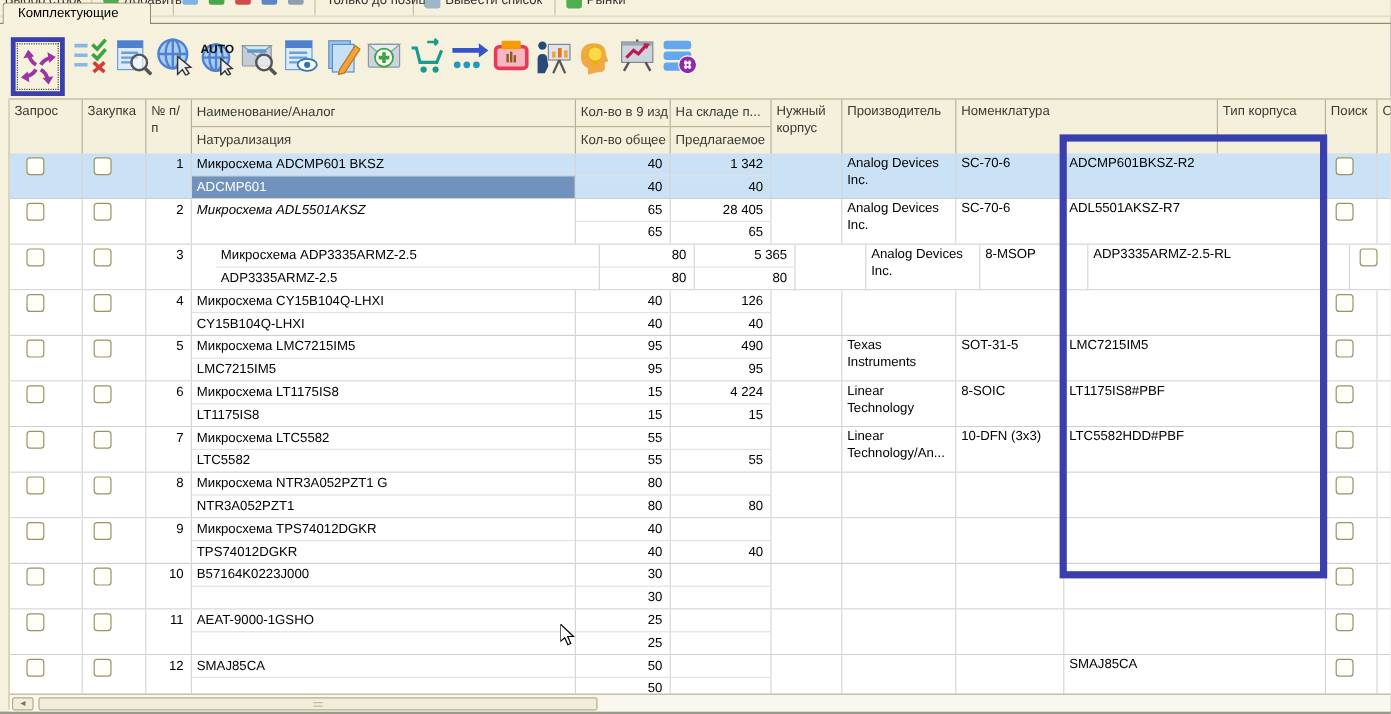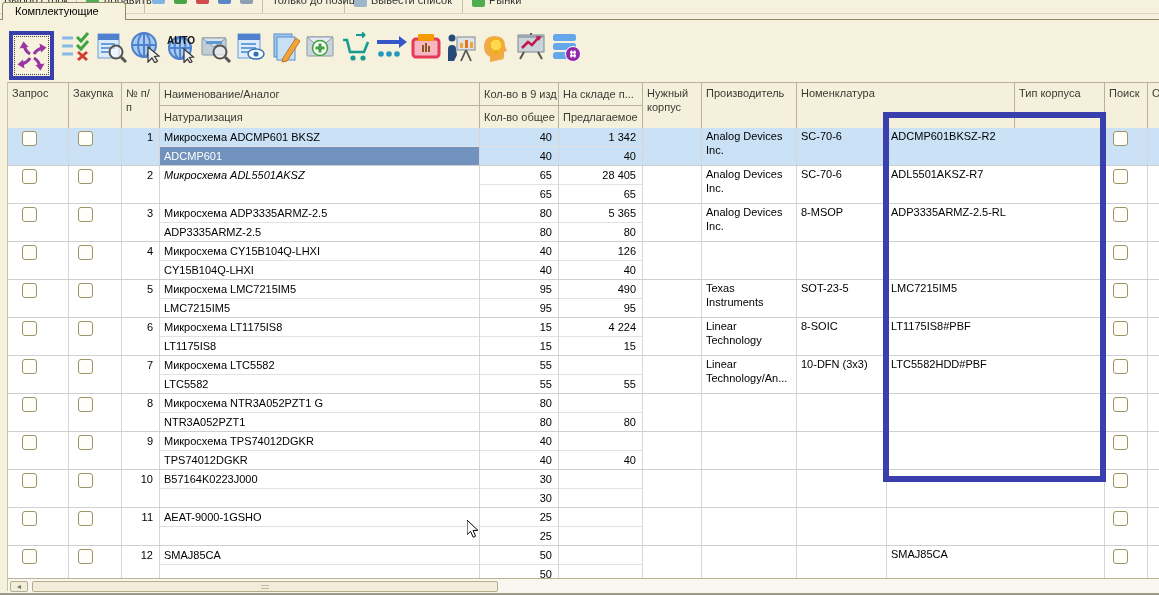--- a/index.html
+++ b/index.html
@@ -421,21 +421,21 @@
       <div class="row">
         <div class="cell request" style="width: 61px;">
           <div class="cb"></div>
         </div>
         <div class="cell purchase" style="width: 53px;">
           <div class="cb"></div>
         </div>
         <div class="cell num" style="width: 38px;">
           <div class="ln numr">3</div>
         </div>
-        <div class="cell name" style="width: 320px;">
+        <div class="cell name" style="width: 320px; margin-left: 20px;">
           <div class="ln">Микросхема ADP3335ARMZ-2.5</div>
           <div class="ln sub">ADP3335ARMZ-2.5</div>
         </div>
         <div class="cell qty" style="width: 79px;">
           <div class="ln numr">80</div>
           <div class="ln sub numr">80</div>
         </div>
         <div class="cell stock" style="width: 84px;">
           <div class="ln numr">5 365</div>
           <div class="ln sub numr">80</div>
@@ -497,21 +497,21 @@
         <div class="cell qty" style="width: 79px;">
           <div class="ln numr">95</div>
           <div class="ln sub numr">95</div>
         </div>
         <div class="cell stock" style="width: 84px;">
           <div class="ln numr">490</div>
           <div class="ln sub numr">95</div>
         </div>
         <div class="cell case" style="width: 59px;"></div>
         <div class="cell mfr top" style="width: 95px;">Texas Instruments</div>
-        <div class="cell pkg top" style="width: 90px;">SOT-23-5</div>
+        <div class="cell pkg top" style="width: 90px;">SOT-31-5</div>
         <div class="cell nom top" style="width: 218px;">LMC7215IM5</div>
         <div class="cell search" style="width: 43px;">
           <div class="cb"></div>
         </div>
         <div class="cell extra" style="width: 12px;"></div>
       </div>
       <div class="row">
         <div class="cell request" style="width: 61px;">
           <div class="cb"></div>
         </div>

